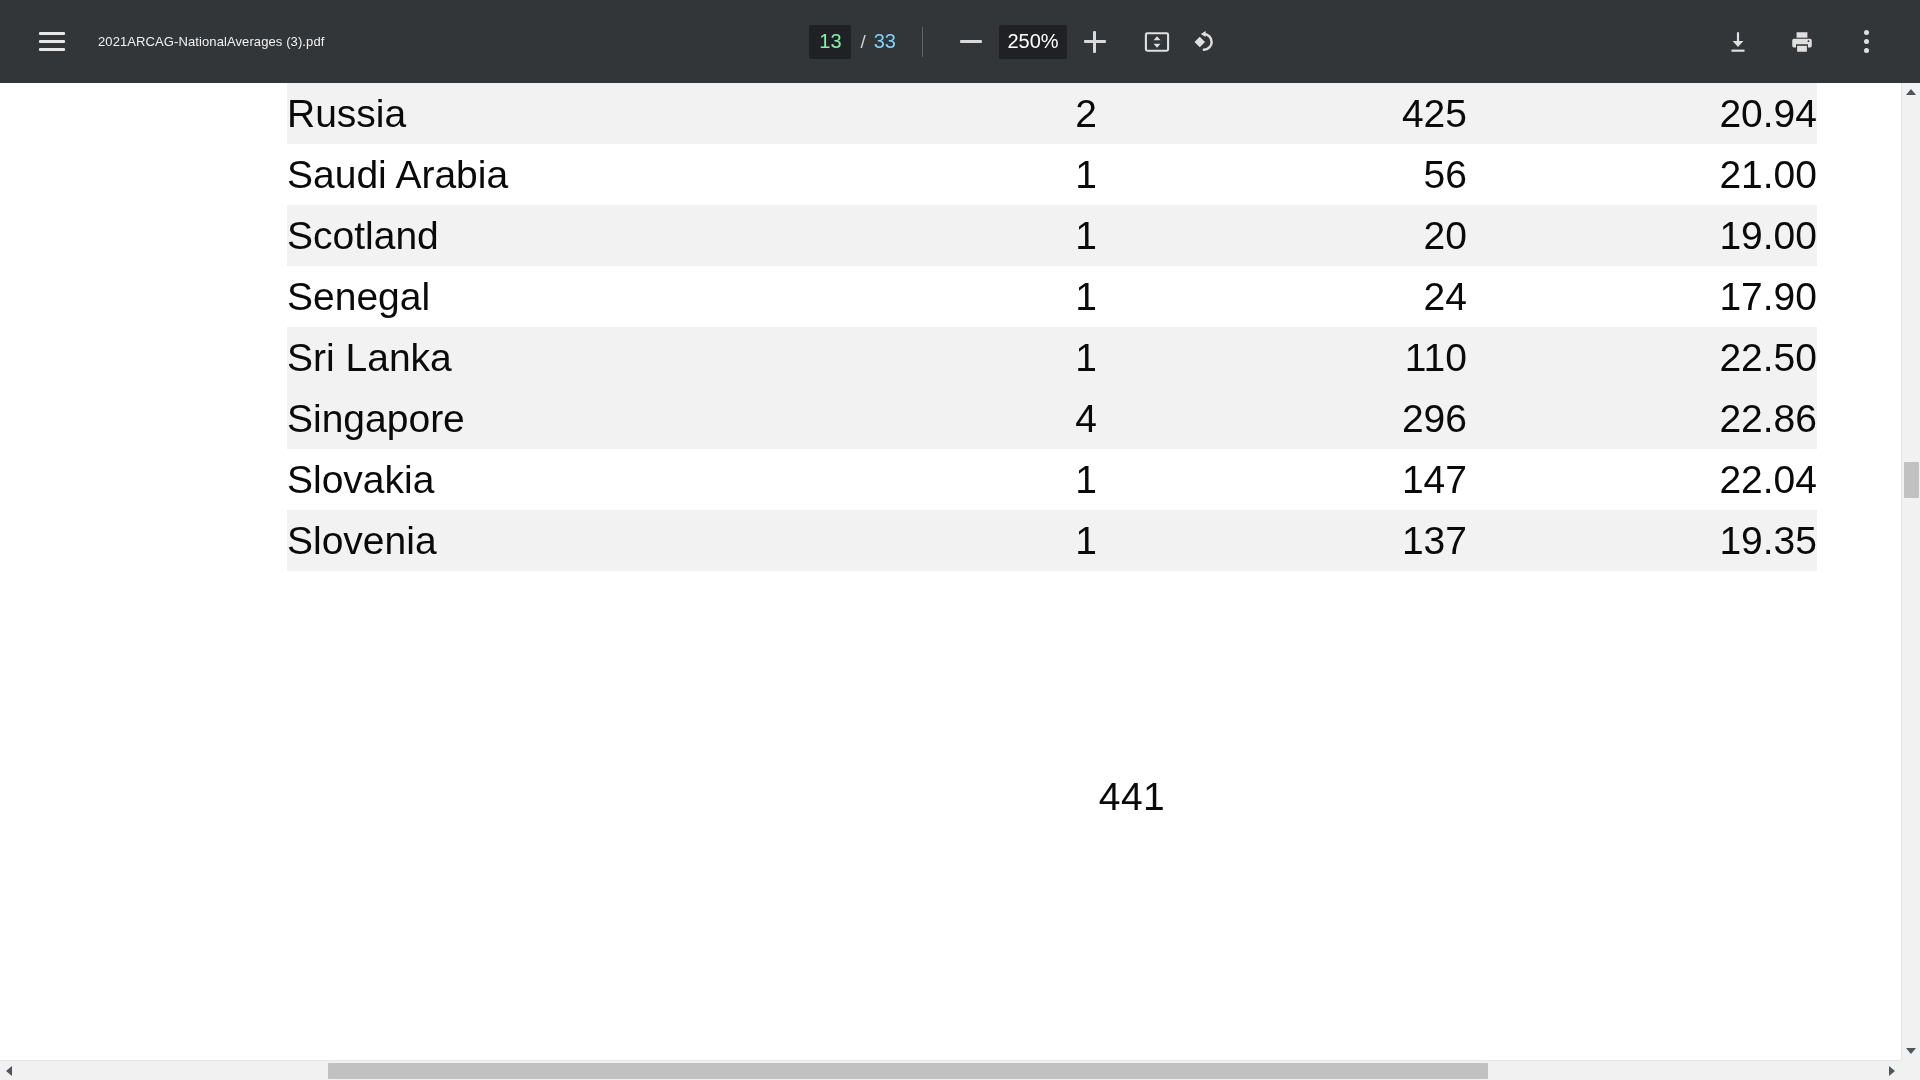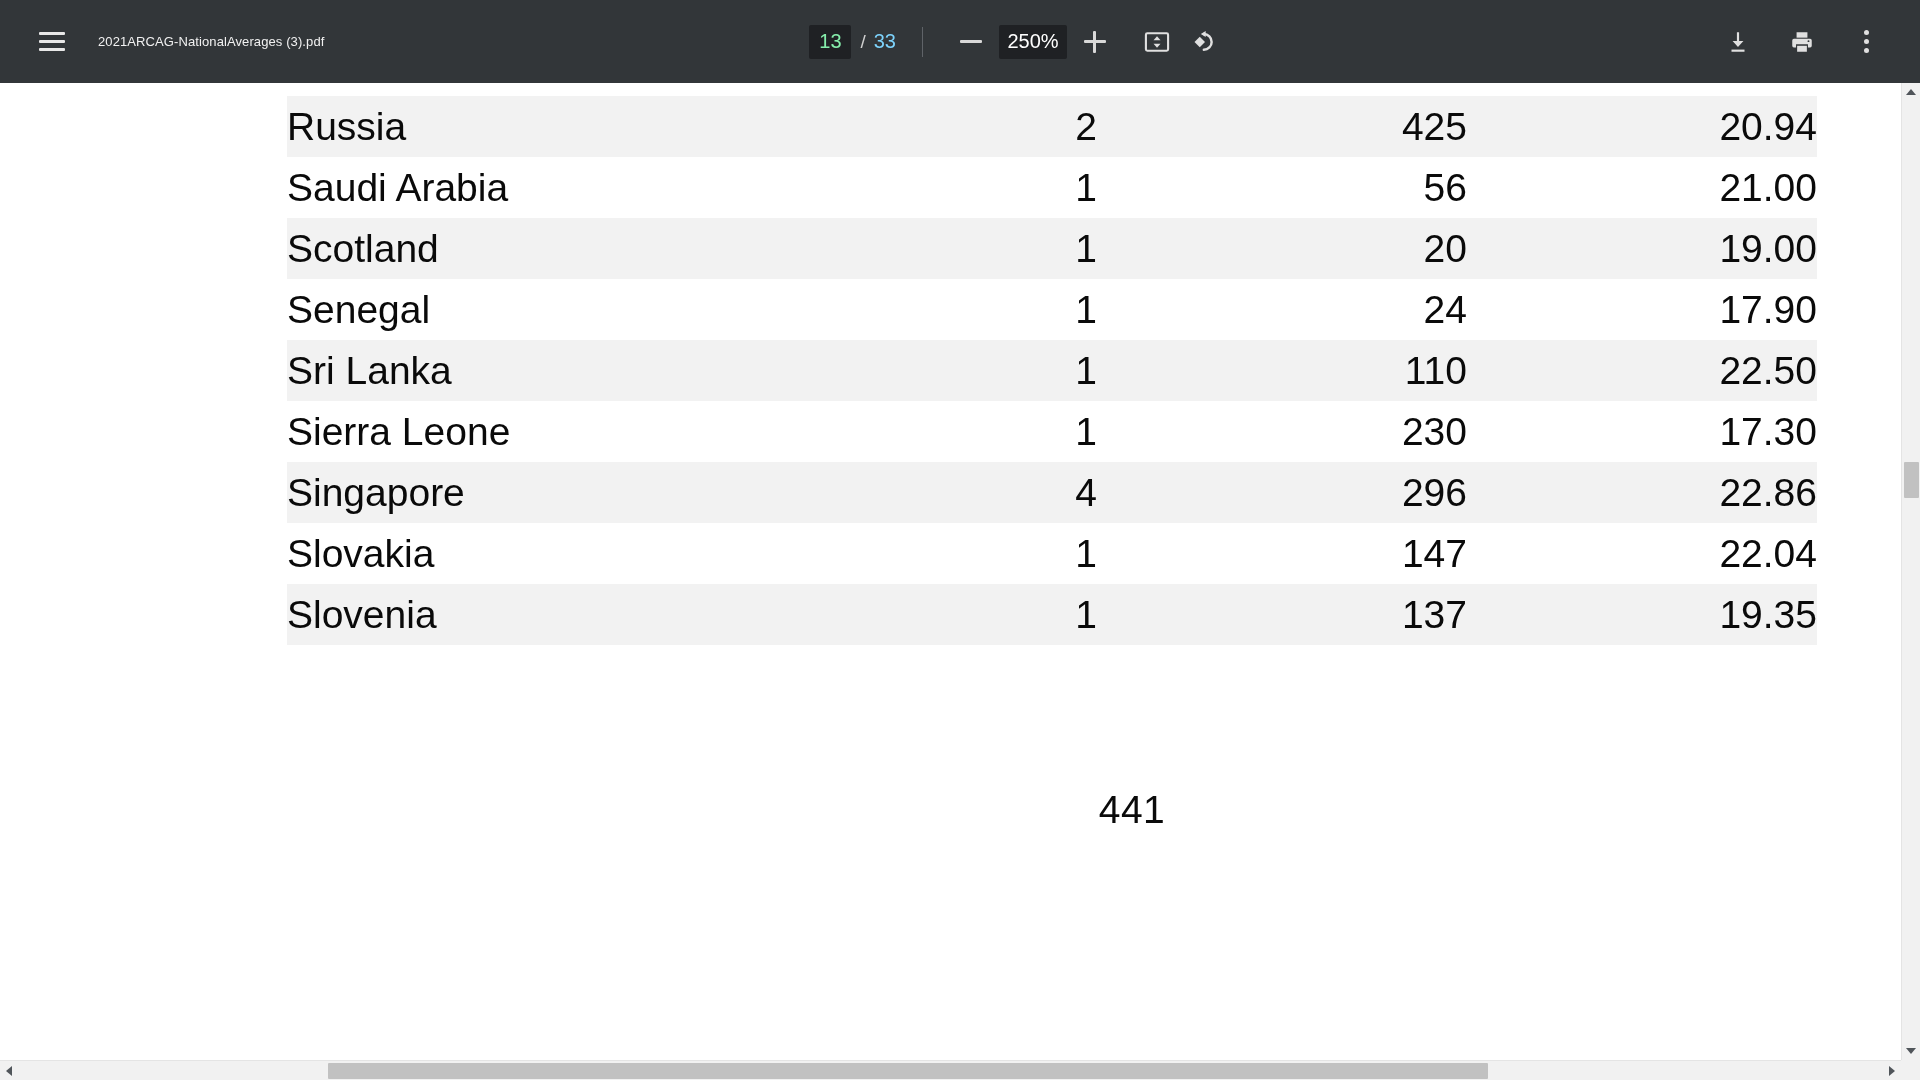--- a/index.html
+++ b/index.html
@@ -180,21 +180,21 @@
     display: block;
     width: 5px;
     height: 5px;
     border-radius: 50%;
     background: #e0e0e0;
   }
 
   
   .viewer {
     position: absolute;
-    top: 96px;
+    top: 83px;
     left: 0;
     width: 1901px;
     height: 819px;
     background: #ffffff;
     overflow: hidden;
   }
 
   .page-sheet {
     position: absolute;
     top: 0;
@@ -482,26 +482,20 @@
             <td class="col-count">1</td>
             <td class="col-tests">24</td>
             <td class="col-score">17.90</td>
           </tr>
           <tr class="striped">
             <td class="col-country">Sri Lanka</td>
             <td class="col-count">1</td>
             <td class="col-tests">110</td>
             <td class="col-score">22.50</td>
           </tr>
-          <tr class="plain">
-            <td class="col-country">Sierra Leone</td>
-            <td class="col-count">1</td>
-            <td class="col-tests">230</td>
-            <td class="col-score">17.30</td>
-          </tr>
           <tr class="striped">
             <td class="col-country">Singapore</td>
             <td class="col-count">4</td>
             <td class="col-tests">296</td>
             <td class="col-score">22.86</td>
           </tr>
           <tr class="plain">
             <td class="col-country">Slovakia</td>
             <td class="col-count">1</td>
             <td class="col-tests">147</td>

